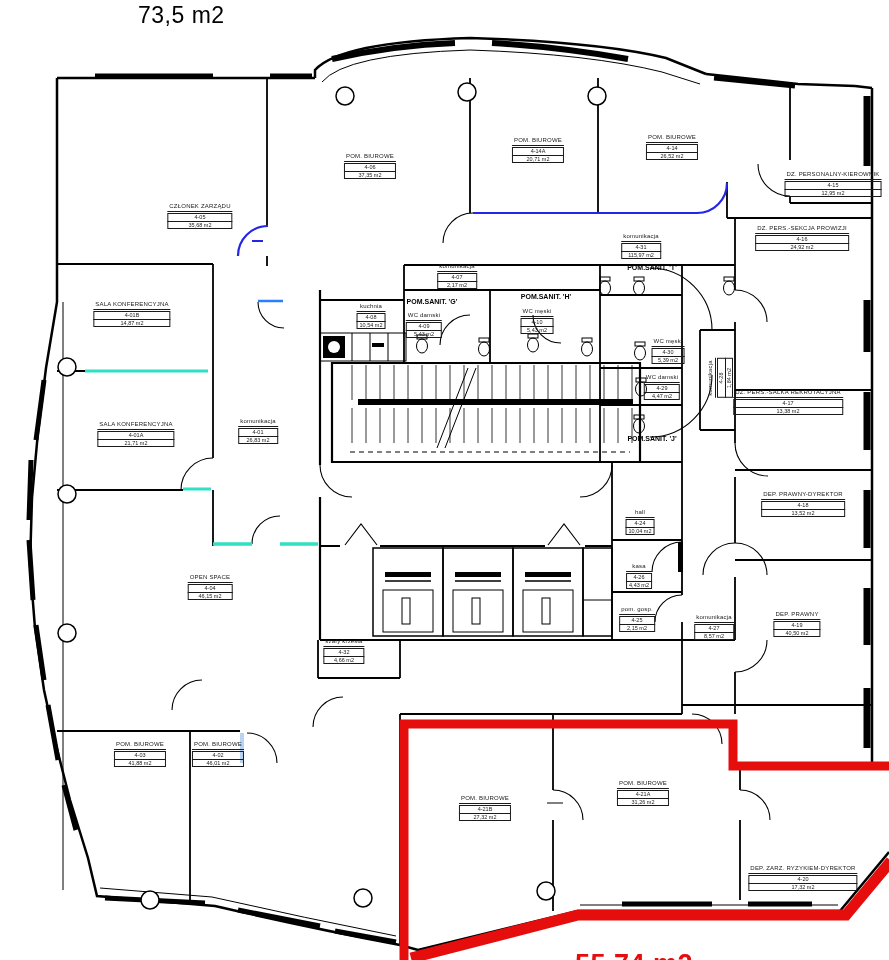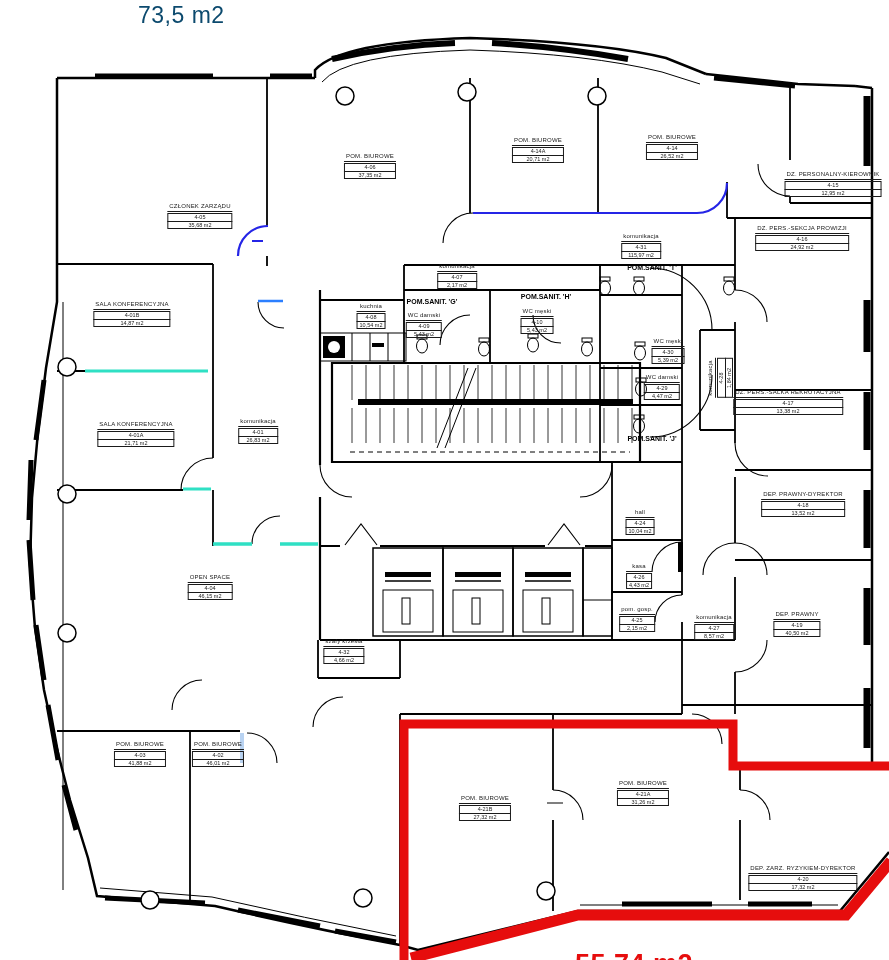--- a/index.html
+++ b/index.html
@@ -155,21 +155,21 @@
     <path stroke="#2b7fff" stroke-width="2.5" d="M258,301 H283"></path>
     <rect x="240" y="733" width="4" height="30" fill="#b9d3f2"></rect>
   </g>
 
   <g fill="none" stroke="#e60d0d" stroke-linejoin="miter">
     <polyline stroke-width="9" points="404,962 404,724 733,724 733,766 891,766"></polyline>
     <polyline stroke-width="11" points="411,958 578,915 846,915 891,861"></polyline>
   </g>
 </svg>
 
-<div class="big-area" style="left:138px;top:2px;color:#0c4a6e;">73,5 m2</div>
+<div class="big-area" style="left:138px;top:2px;color:#000000;">73,5 m2</div>
 
 <div class="big-area bottom" style="left:575px;top:949px;color:#e60d0d;">55,74 m2</div>
 
 <div id="labels">
     <div class="room-label" style="left: 200px; top: 216px;">
       <div class="nm">CZŁONEK ZARZĄDU</div>
       <div class="bx">4-05</div>
       <div class="bx">35,68 m2</div>
     </div>
     <div class="room-label" style="left: 370px; top: 166px;">

